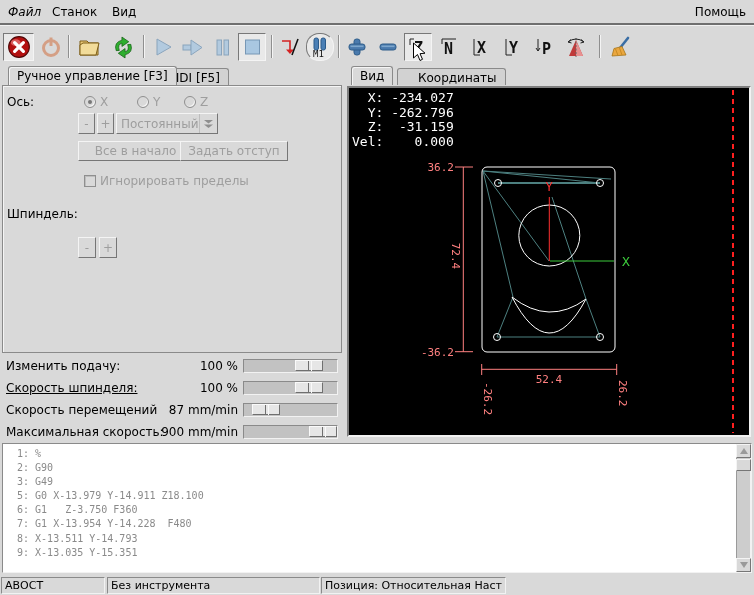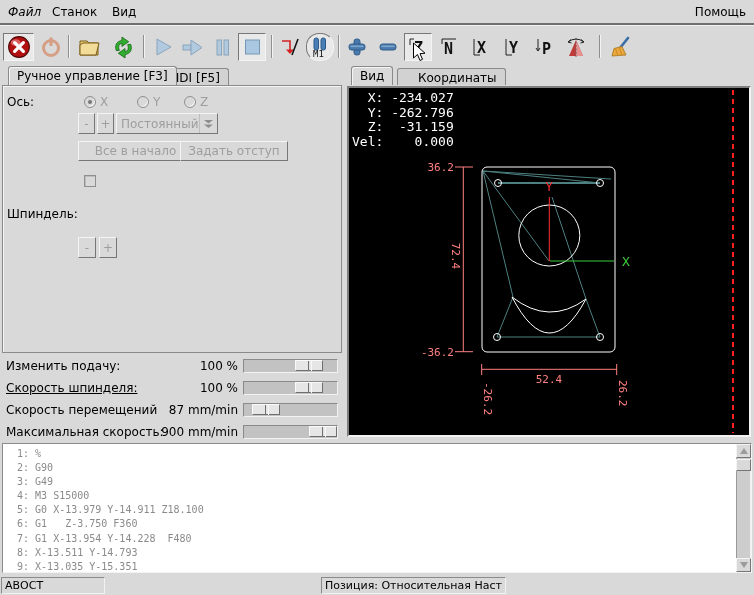--- a/index.html
+++ b/index.html
@@ -266,20 +266,21 @@
         <polygon points="0,1 9,1 4.5,4.5" fill="#8f8f8f"></polygon>
         <polygon points="0,5.5 9,5.5 4.5,9" fill="#8f8f8f"></polygon>
       </svg>
     </span>
   </div>
 
   <div class="btn disabled" style="left:78px;top:141px;width:115px;height:20px;z-index:3;">Все в начало</div>
   <div class="btn disabled" style="left:180px;top:141px;width:108px;height:20px;z-index:3;">Задать отступ</div>
 
   <span class="checkbox" style="left:84px;top:175px;z-index:3;"></span>
+  <div class="lbl disabled" style="left:100px;top:174px;z-index:3;">Игнорировать пределы</div>
 
   <div class="lbl" style="left:7px;top:207px;z-index:3;">Шпиндель:</div>
   <div class="btn disabled" style="left:78px;top:237px;width:18px;height:21px;z-index:3;">-</div>
   <div class="btn disabled" style="left:99px;top:237px;width:18px;height:21px;z-index:3;">+</div>
 
   <div class="lbl" style="left:6px;top:359px;">Изменить подачу:</div>
   <div class="lbl" style="left:130px;top:359px;width:108px;text-align:right;">100 %</div>
   <div class="slider-trough" style="left:243px;top:359px;">
     <span class="slider-handle" style="left: 51.35px;"></span>
   </div>
@@ -364,34 +365,34 @@
       <text transform="translate(135 294) rotate(90)">-26.2</text>
       <text transform="translate(270 292) rotate(90)">26.2</text>
     </g>
   </svg>
 
   <div id="gcode-frame" class="abs">
     <div id="gcode-lines">
       <div class="gcode-line"> 1: %</div>
       <div class="gcode-line"> 2: G90</div>
       <div class="gcode-line"> 3: G49</div>
-      <div class="gcode-line"> 4: M3 S15000</div>
       <div class="gcode-line"> 5: G0 X-13.979 Y-14.911 Z18.100</div>
       <div class="gcode-line"> 6: G1   Z-3.750 F360</div>
       <div class="gcode-line"> 7: G1 X-13.954 Y-14.228  F480</div>
       <div class="gcode-line"> 8: X-13.511 Y-14.793</div>
       <div class="gcode-line"> 9: X-13.035 Y-15.351</div>
     </div>
   </div>
 
   <div class="sb-btn" style="left:736px;top:444px;">
     <span class="sb-tri-up"></span>
   </div>
   <div class="abs" style="left:736px;top:458px;width:15px;height:100px;background:#cdcdcd;border-left:1px solid #9a9a9a;border-right:1px solid #f2f2f2;"></div>
   <div class="abs" style="left:736px;top:459px;width:15px;height:12px;background:#d9d9d9;border:1px solid;border-color:#f4f4f4 #767676 #767676 #f4f4f4;"></div>
   <div class="sb-btn" style="left:736px;top:558px;">
     <span class="sb-tri-down"></span>
   </div>
 
   <div class="status-cell" style="left:1px;width:104px;">АВОСТ</div>
+  <div class="status-cell" style="left:107px;width:213px;">Без инструмента</div>
   <div class="status-cell" style="left:321px;width:185px;">Позиция: Относительная Наст</div>
 
 </div>
 
 </body></html>

